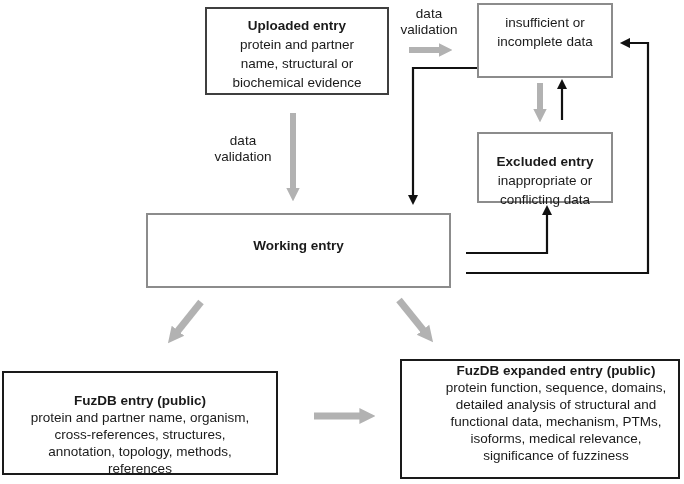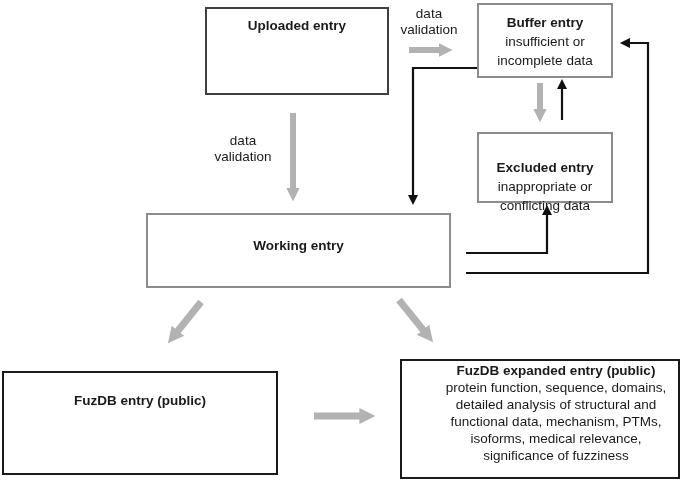--- a/index.html
+++ b/index.html
@@ -50,21 +50,21 @@
     padding-top: 7px;
   }
   .box-buffer {
     left: 477px; top: 3px; width: 136px; height: 75px;
     border: 2px solid var(--box-border-gray);
     padding-top: 8px;
   }
   .box-excluded {
     left: 477px; top: 132px; width: 136px; height: 71px;
     border: 2px solid var(--box-border-gray);
-    padding-top: 24px;
+    padding-top: 18px;
     text-align: center;
   }
   .box-working {
     left: 146px; top: 213px; width: 305px; height: 75px;
     border: 2px solid var(--box-border-gray);
     padding-top: 21px;
   }
   .box-fuzdb {
     left: 2px; top: 371px; width: 276px; height: 104px;
     border: 2px solid var(--box-border-black);
@@ -113,40 +113,46 @@
     <line class="stroke-gray" stroke-width="7" marker-end="url(#gray-head)" x1="314" y1="416" x2="361" y2="416"></line>
 
     <path class="stroke-black" stroke-width="2.2" marker-end="url(#black-head)" d="M477,68 L413,68 L413,196"></path>
     <line class="stroke-black" stroke-width="2.2" marker-end="url(#black-head)" x1="562" y1="120" x2="562" y2="88"></line>
     <path class="stroke-black" stroke-width="2.2" marker-end="url(#black-head)" d="M466,253 L547,253 L547,214"></path>
     <path class="stroke-black" stroke-width="2.2" marker-end="url(#black-head)" d="M466,273 L648,273 L648,43 L629,43"></path>
   </svg>
 
   <div class="box box-uploaded">
     <div class="box-title">Uploaded entry</div>
+    <div class="box-body">protein and  partner
+name, structural or
+biochemical evidence</div>
   </div>
 
   <div class="box box-buffer">
-    <div class="box-title">Buffer entry</div>
     <div class="box-body">insufficient or
 incomplete data</div>
   </div>
 
   <div class="box box-excluded">
     <div class="box-title">Excluded entry</div>
     <div class="box-body">inappropriate or
 conflicting data</div>
   </div>
 
   <div class="box box-working">
     <div class="box-title">Working entry</div>
   </div>
 
   <div class="box box-fuzdb">
     <div class="box-title">FuzDB entry (public)</div>
+    <div class="box-body">protein and partner name, organism,
+cross-references, structures,
+annotation, topology, methods,
+references</div>
   </div>
 
   <div class="box box-fuzdb-expanded">
     <div class="box-title">FuzDB expanded entry (public)</div>
     <div class="box-body">protein function, sequence, domains,
 detailed analysis of structural and
 functional data, mechanism, PTMs,
 isoforms, medical relevance,
 significance of fuzziness</div>
   </div>

